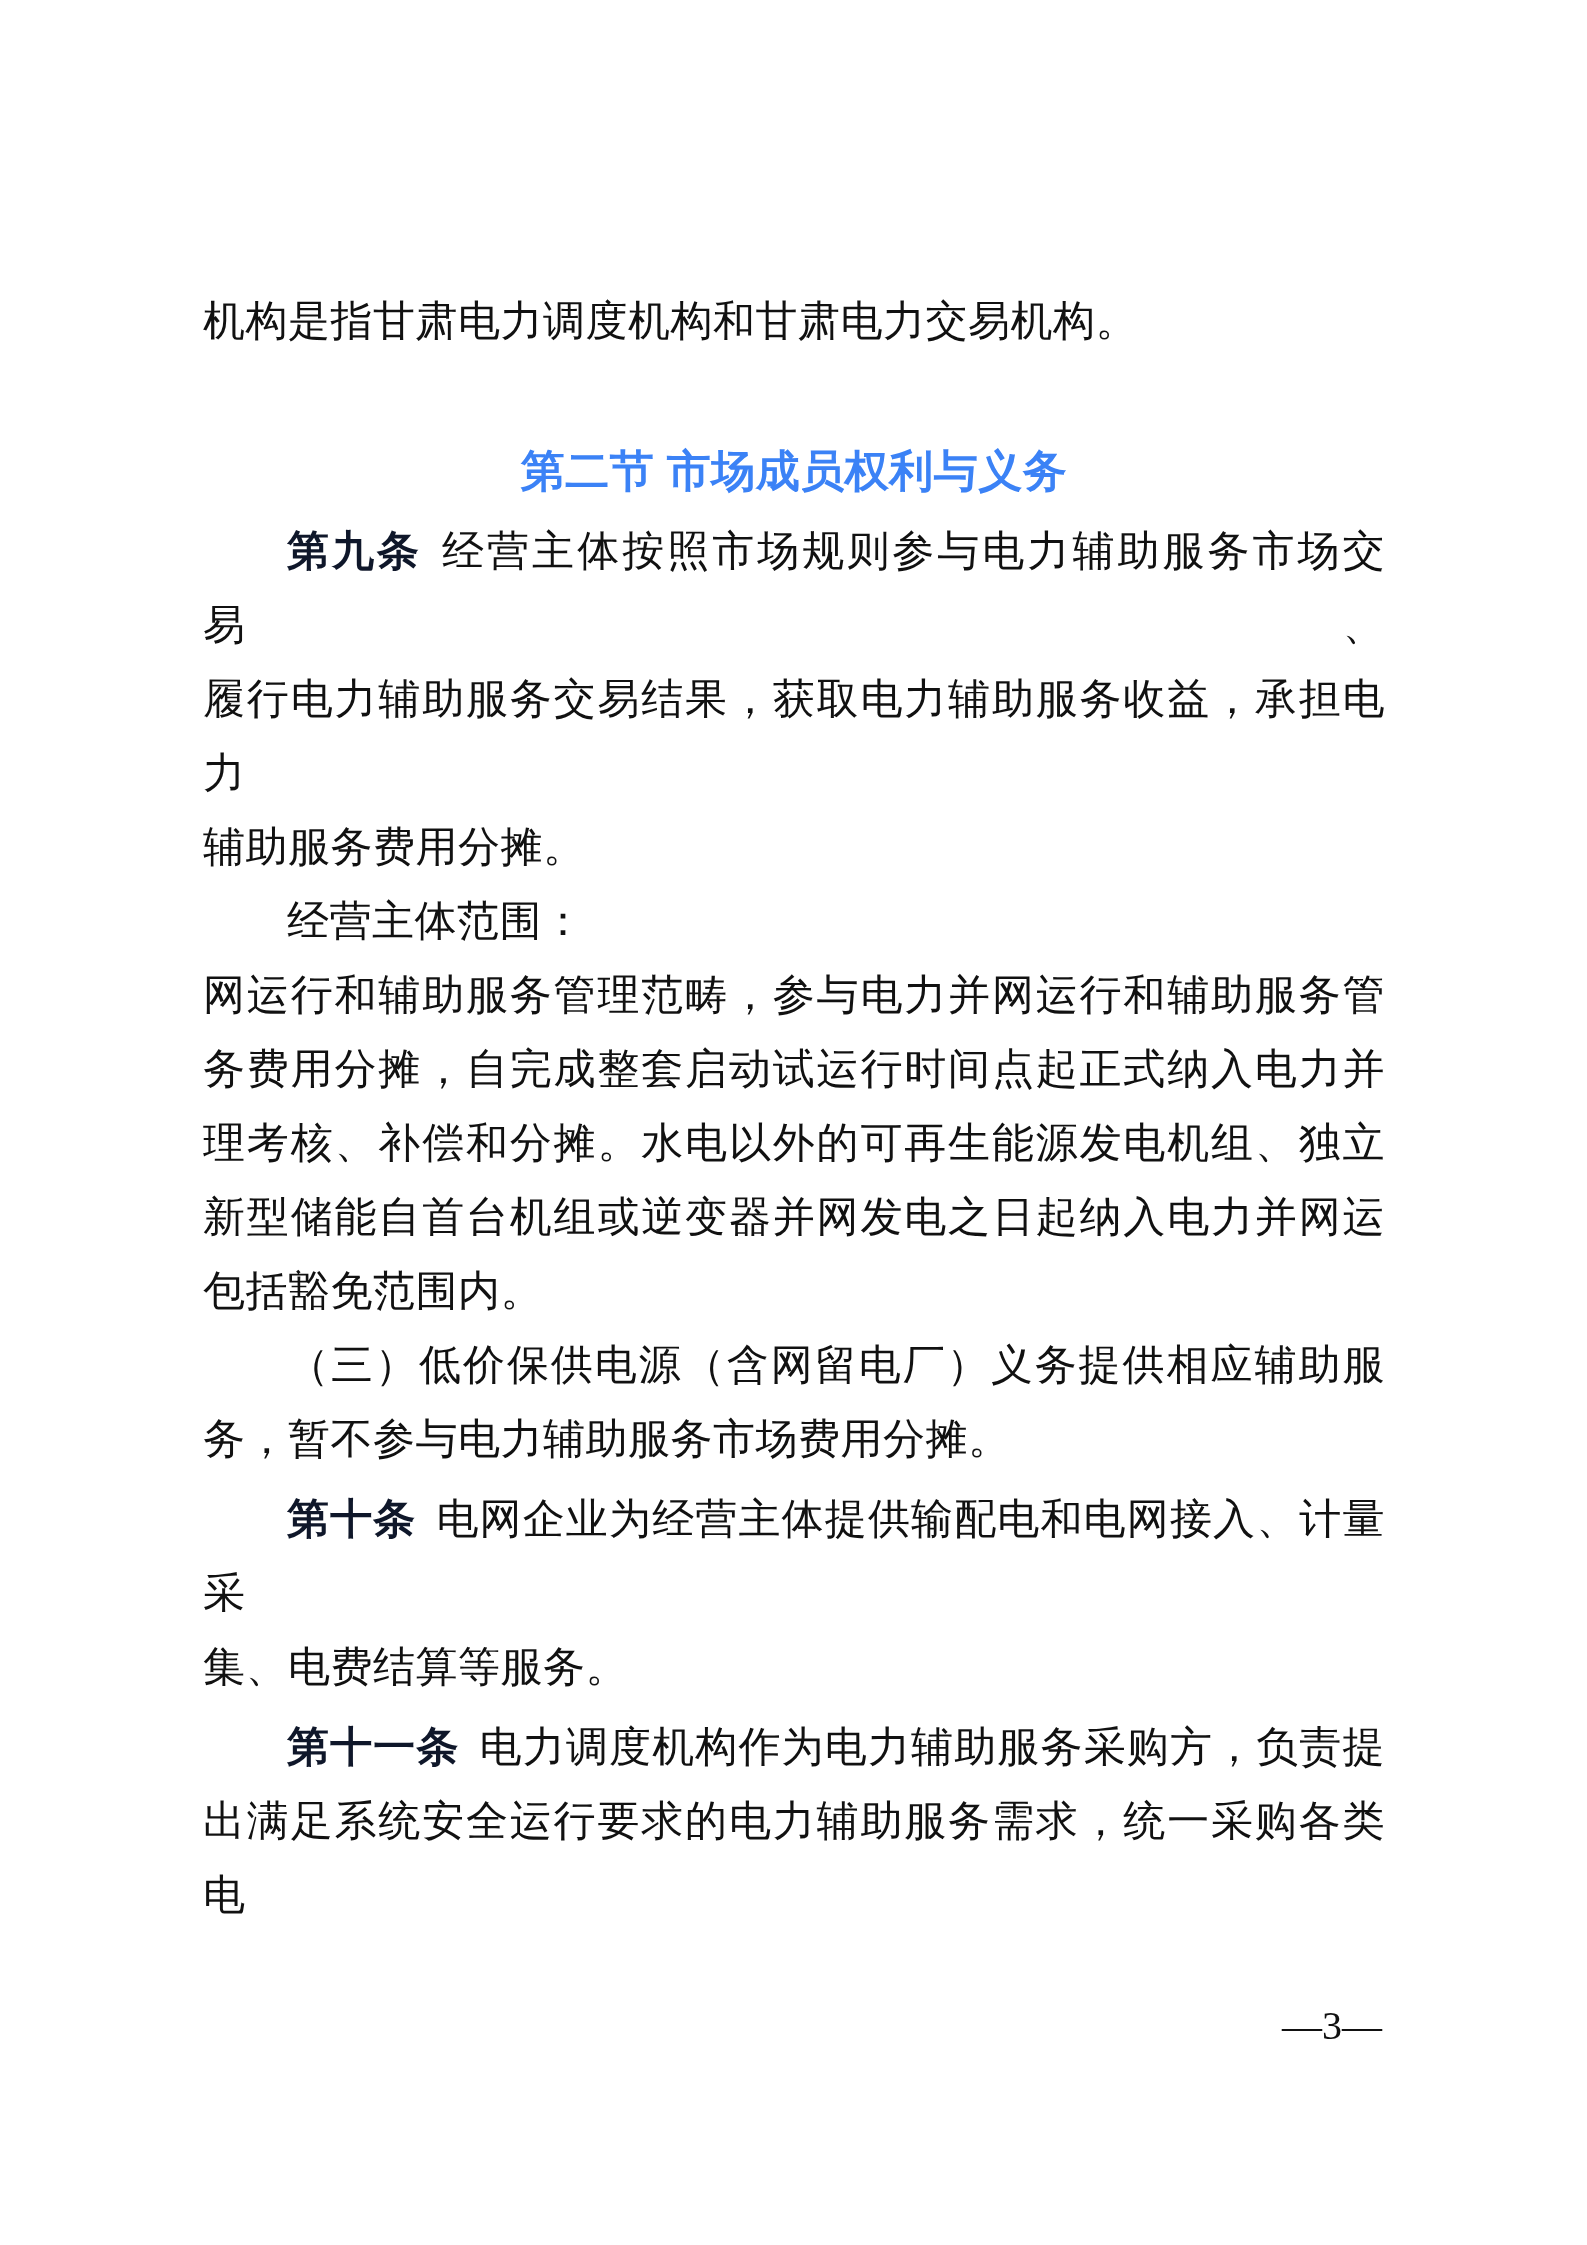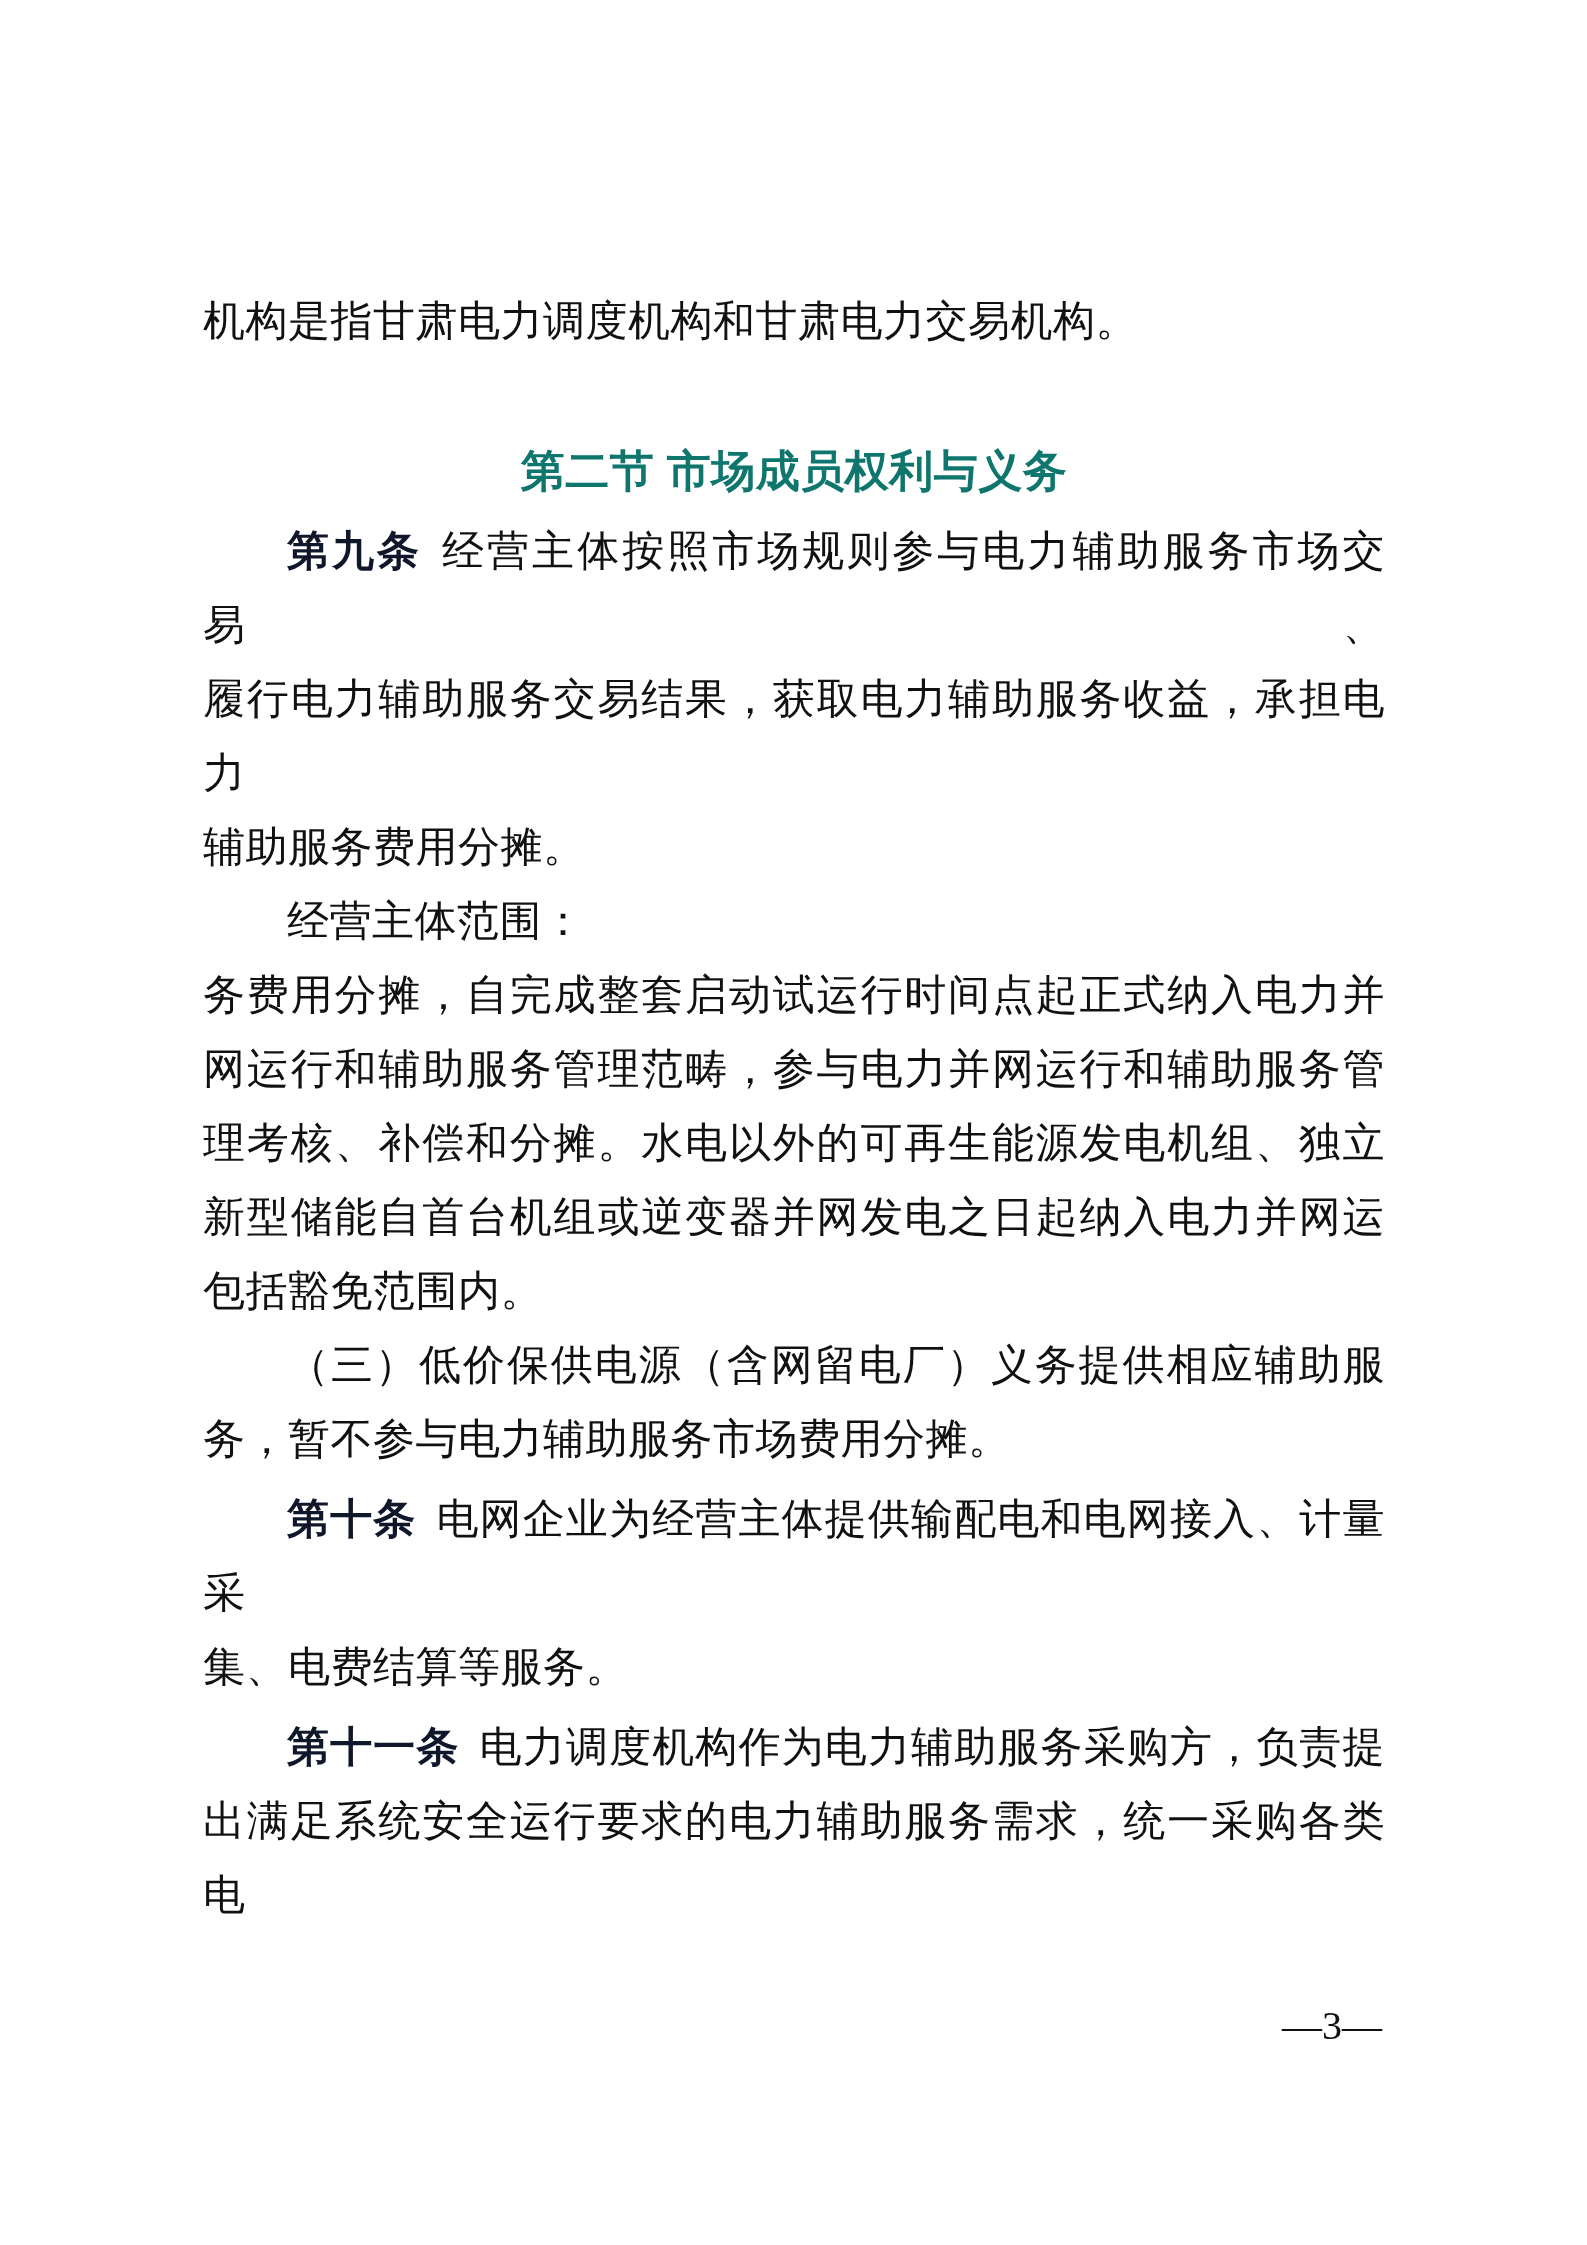--- a/index.html
+++ b/index.html
@@ -35,21 +35,21 @@
     text-justify: inter-character;
   }
   .line.first-indent { text-indent: 84px; }
 
   .heading {
     font-family: "Liberation Sans", "DejaVu Sans", sans-serif;
     font-weight: 700;
     font-size: 44px;
     line-height: 74px;
     text-align: center;
-    color: #0f766e;
+    color: #3b82f6;
     margin-top: 76px;
     margin-bottom: 4px;
   }
 
   .block.article { margin-top: 6px; }
 
   .lead {
     font-family: "Liberation Sans", "DejaVu Sans", sans-serif;
     font-weight: 700;
     margin-right: 20px;
@@ -77,22 +77,22 @@
       <div class="heading">第二节 市场成员权利与义务</div>
       <div class="block article">
         <div class="line justified first-indent"><span class="lead">第九条</span><span>经营主体按照市场规则参与电力辅助服务市场交易、</span></div>
         <div class="line justified">履行电力辅助服务交易结果，获取电力辅助服务收益，承担电力</div>
         <div class="line">辅助服务费用分摊。</div>
       </div>
       <div class="block">
         <div class="line first-indent">经营主体范围：</div>
       </div>
       <div class="block">
+        <div class="line justified">网运行和辅助服务管理范畴，参与电力并网运行和辅助服务管</div>
         <div class="line justified">务费用分摊，自完成整套启动试运行时间点起正式纳入电力并</div>
-        <div class="line justified">网运行和辅助服务管理范畴，参与电力并网运行和辅助服务管</div>
         <div class="line justified">理考核、补偿和分摊。水电以外的可再生能源发电机组、独立</div>
         <div class="line justified">新型储能自首台机组或逆变器并网发电之日起纳入电力并网运</div>
         <div class="line">包括豁免范围内。</div>
       </div>
       <div class="block">
         <div class="line justified first-indent">（三）低价保供电源（含网留电厂）义务提供相应辅助服</div>
         <div class="line">务，暂不参与电力辅助服务市场费用分摊。</div>
       </div>
       <div class="block article">
         <div class="line justified first-indent"><span class="lead">第十条</span><span>电网企业为经营主体提供输配电和电网接入、计量采</span></div>

